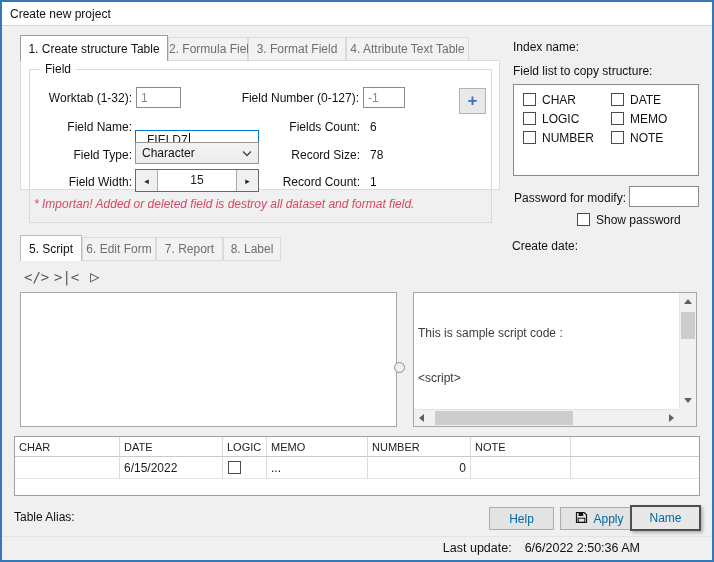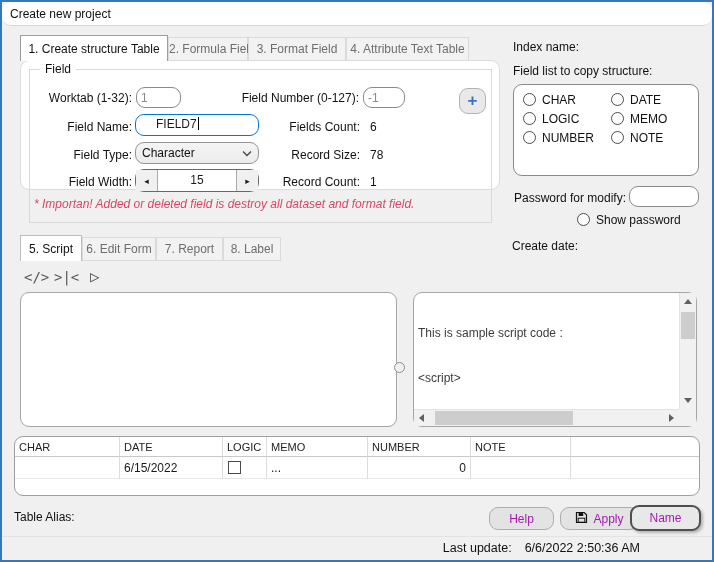--- a/index.html
+++ b/index.html
@@ -1,39 +1,39 @@
 <!DOCTYPE html>
 <html><head>
 <meta charset="utf-8">
 <style>
   * { margin:0; padding:0; box-sizing:border-box; }
   html,body { background:#fff; }
   body { font-family:"Liberation Sans", sans-serif; font-size:12px; color:#1a1a1a; }
   .window { position:relative; width:714px; height:562px; background:#f0f0f0;
             box-shadow: inset 0 0 0 2px #3579b8; overflow:hidden; }
-  .abs { position:absolute;border-radius:9px; }
+  .abs { position:absolute; }
   .titlebar { left:2px; top:2px; width:710px; height:24px; background:#fff; border-bottom:1px solid #d6d6d6; }
   .title-text { position:absolute; left:8px; top:5px; font-size:12px; color:#111; }
 
   .tabstrip { display:flex; align-items:flex-end; }
   .tab { text-align:center; font-size:12px; color:#6e6e6e; background:#f2f2f2;
          border:1px solid #dadada; height:24px; line-height:23px; white-space:nowrap; }
   .tab.active { background:#fff; border:1px solid #9c9c9c; border-bottom:none; color:#111;
                 height:26px; line-height:26px; position:relative; z-index:3; }
 
   .panel1 { left:20px; top:60px; width:480px; height:130px; background:#fff; border:1px solid #dcdcdc; z-index:1; }
   .groupbox { position:absolute; left:8px; top:8px; width:463px; height:154px; border:1px solid #d9d9d9; }
   .legend { position:absolute; top:-8px; left:10px; background:#fff; padding:0 5px; font-size:12px; color:#111; }
 
   .lbl { font-size:12px; color:#111; white-space:nowrap; }
   .r { text-align:right; }
   .tinput { border:1px solid #8a8a8a; background:#fff; font-family:"Liberation Sans",sans-serif;
             font-size:12px; padding:0 4px; color:#111; outline:none; }
   .gray-val { color:#8b8b8b; }
-  .fake-input { border:1px solid #0078d7; background:#fff; font-size:12px; padding:2px 20px; }
+  .fake-input { border:1px solid #0078d7; background:#fff; font-size:12px; padding:2px 11px;margin-top:16px; }
   .caret { display:inline-block; width:1px; height:13px; background:#000; vertical-align:-2px; margin-left:1px; }
 
   .combo { background:linear-gradient(#f4f4f4,#ececec); border:1px solid #949494; display:flex;
            align-items:center; padding:0 6px; font-size:12px; color:#111; }
   .combo .chev { margin-left:auto; }
 
   .spinner { border:1px solid #686868; background:#fff; display:flex; }
   .spin-btn { width:22px; background:#f0f0f0; display:flex; align-items:center; justify-content:center;
               font-size:9px; color:#222; }
   .spin-btn.l { border-right:1px solid #ababab; }
@@ -63,21 +63,21 @@
   .tri-down { border-left:4px solid transparent; border-right:4px solid transparent; border-top:5px solid #606060; }
   .tri-left { border-top:4px solid transparent; border-bottom:4px solid transparent; border-right:5px solid #606060; }
   .tri-right{ border-top:4px solid transparent; border-bottom:4px solid transparent; border-left:5px solid #606060; }
 
   .grid { background:#fff; border:1px solid #9f9f9f; }
   .grid-row { display:flex; }
   .gcell { border-right:1px solid #dcdcdc; padding:0 4px; font-size:11px; white-space:nowrap; overflow:hidden; }
   .ghead .gcell { line-height:20px; height:20px; border-bottom:1px solid #c9c9c9; color:#222; }
   .gdata .gcell { line-height:22px; height:22px; border-bottom:1px solid #e6e6e6; font-size:12px; }
 
-  .btn { background:#e3e3e3; border:1px solid #adadad; font-size:12px; color:#a21caf;
+  .btn { background:#e3e3e3; border:1px solid #adadad; font-size:12px; color:#0369a1;
          display:flex; align-items:center; justify-content:center; gap:5px; }
   .btn-default { border:2px solid #4f4f4f; background:#e8e8e8; box-shadow:2px 2px 3px rgba(0,0,0,0.25); }
 
   .statusline { border-top:1px solid #e3e3e3; }
 </style>
 </head>
 <body>
 
 <div class="window">
 

